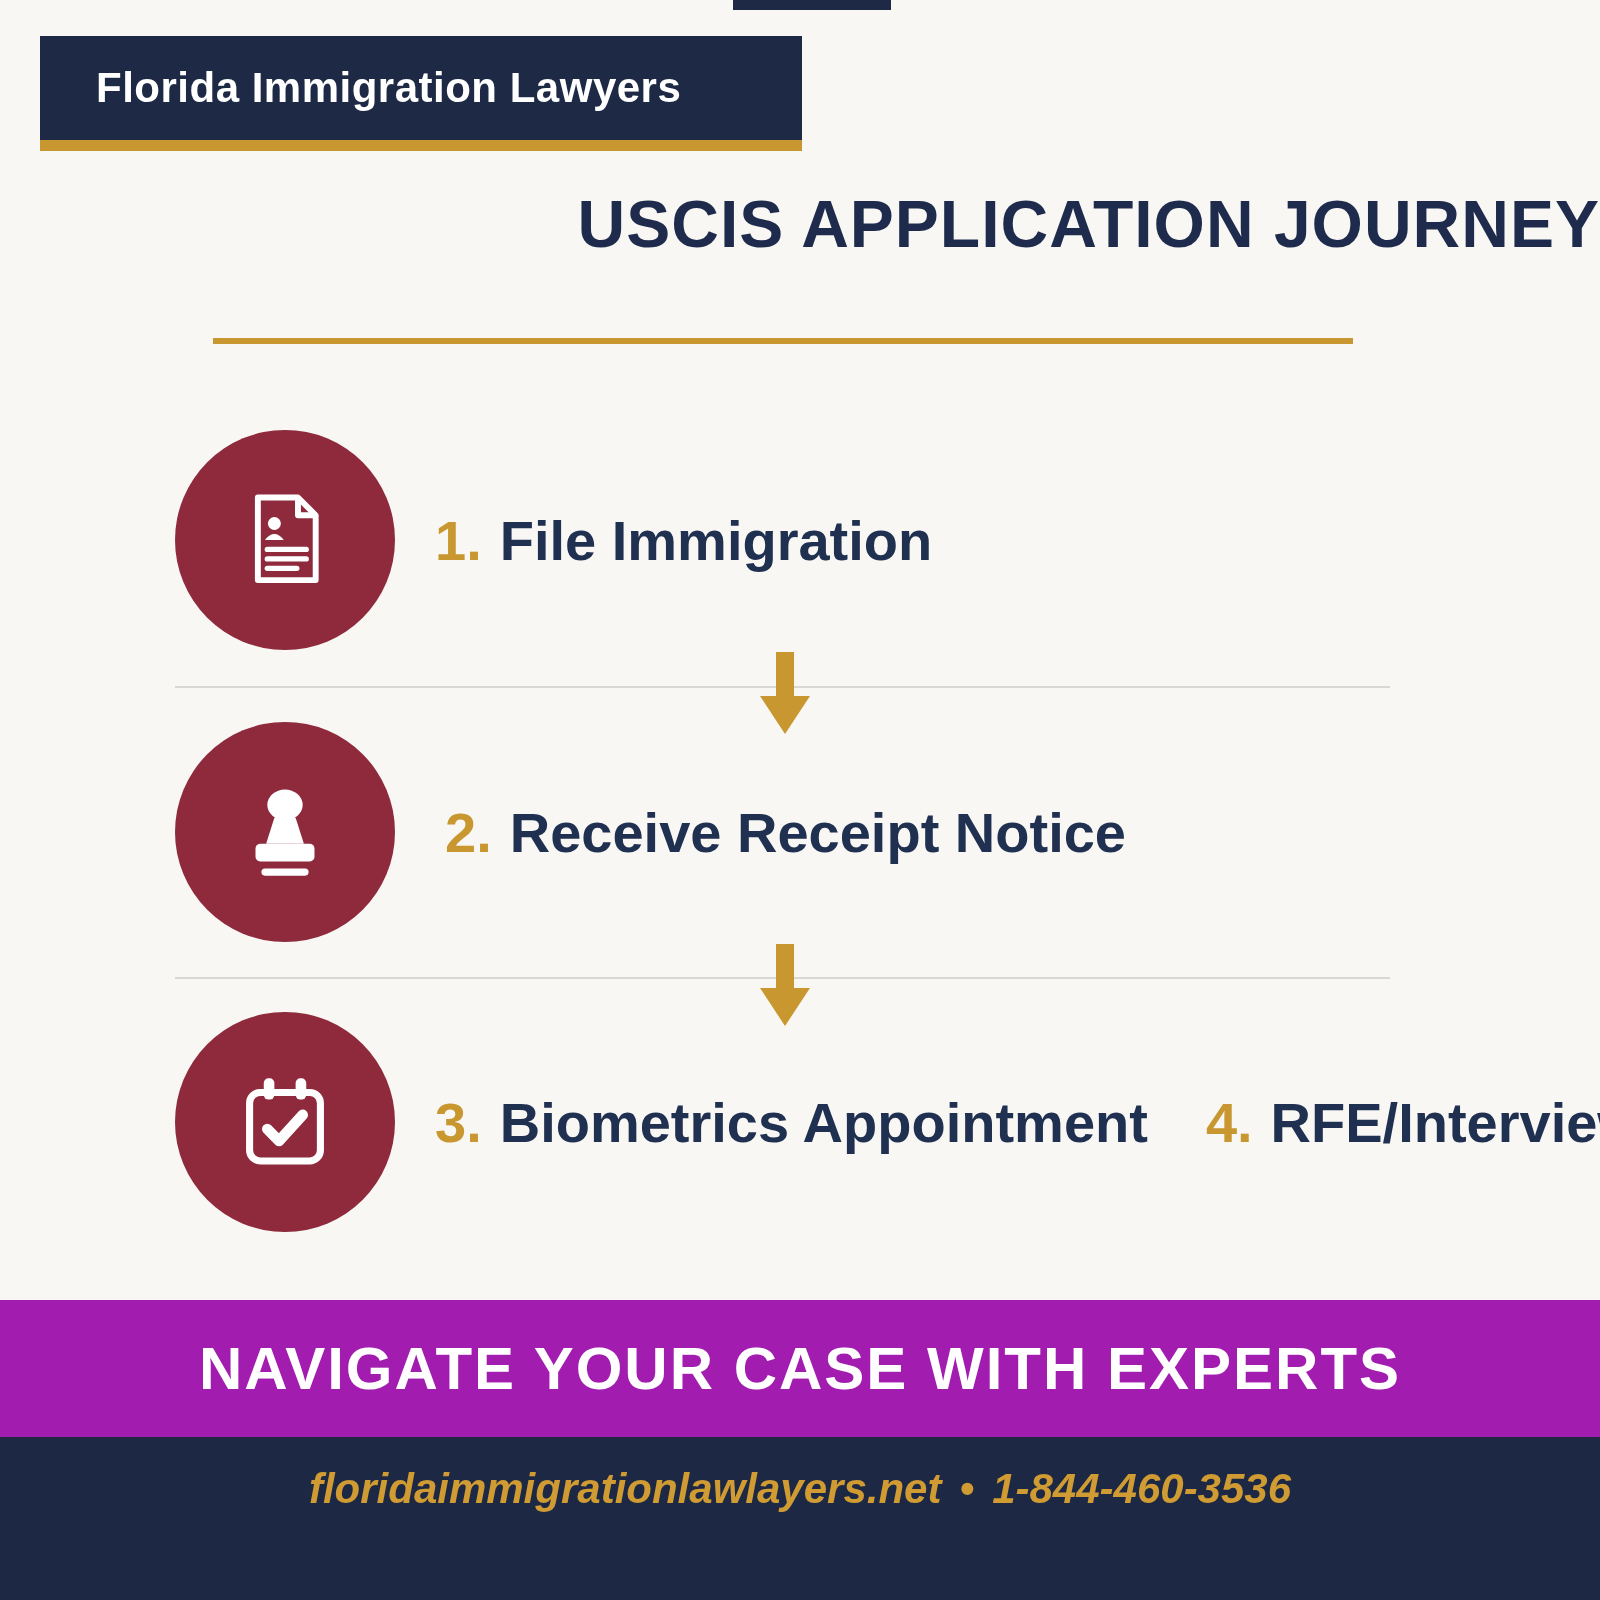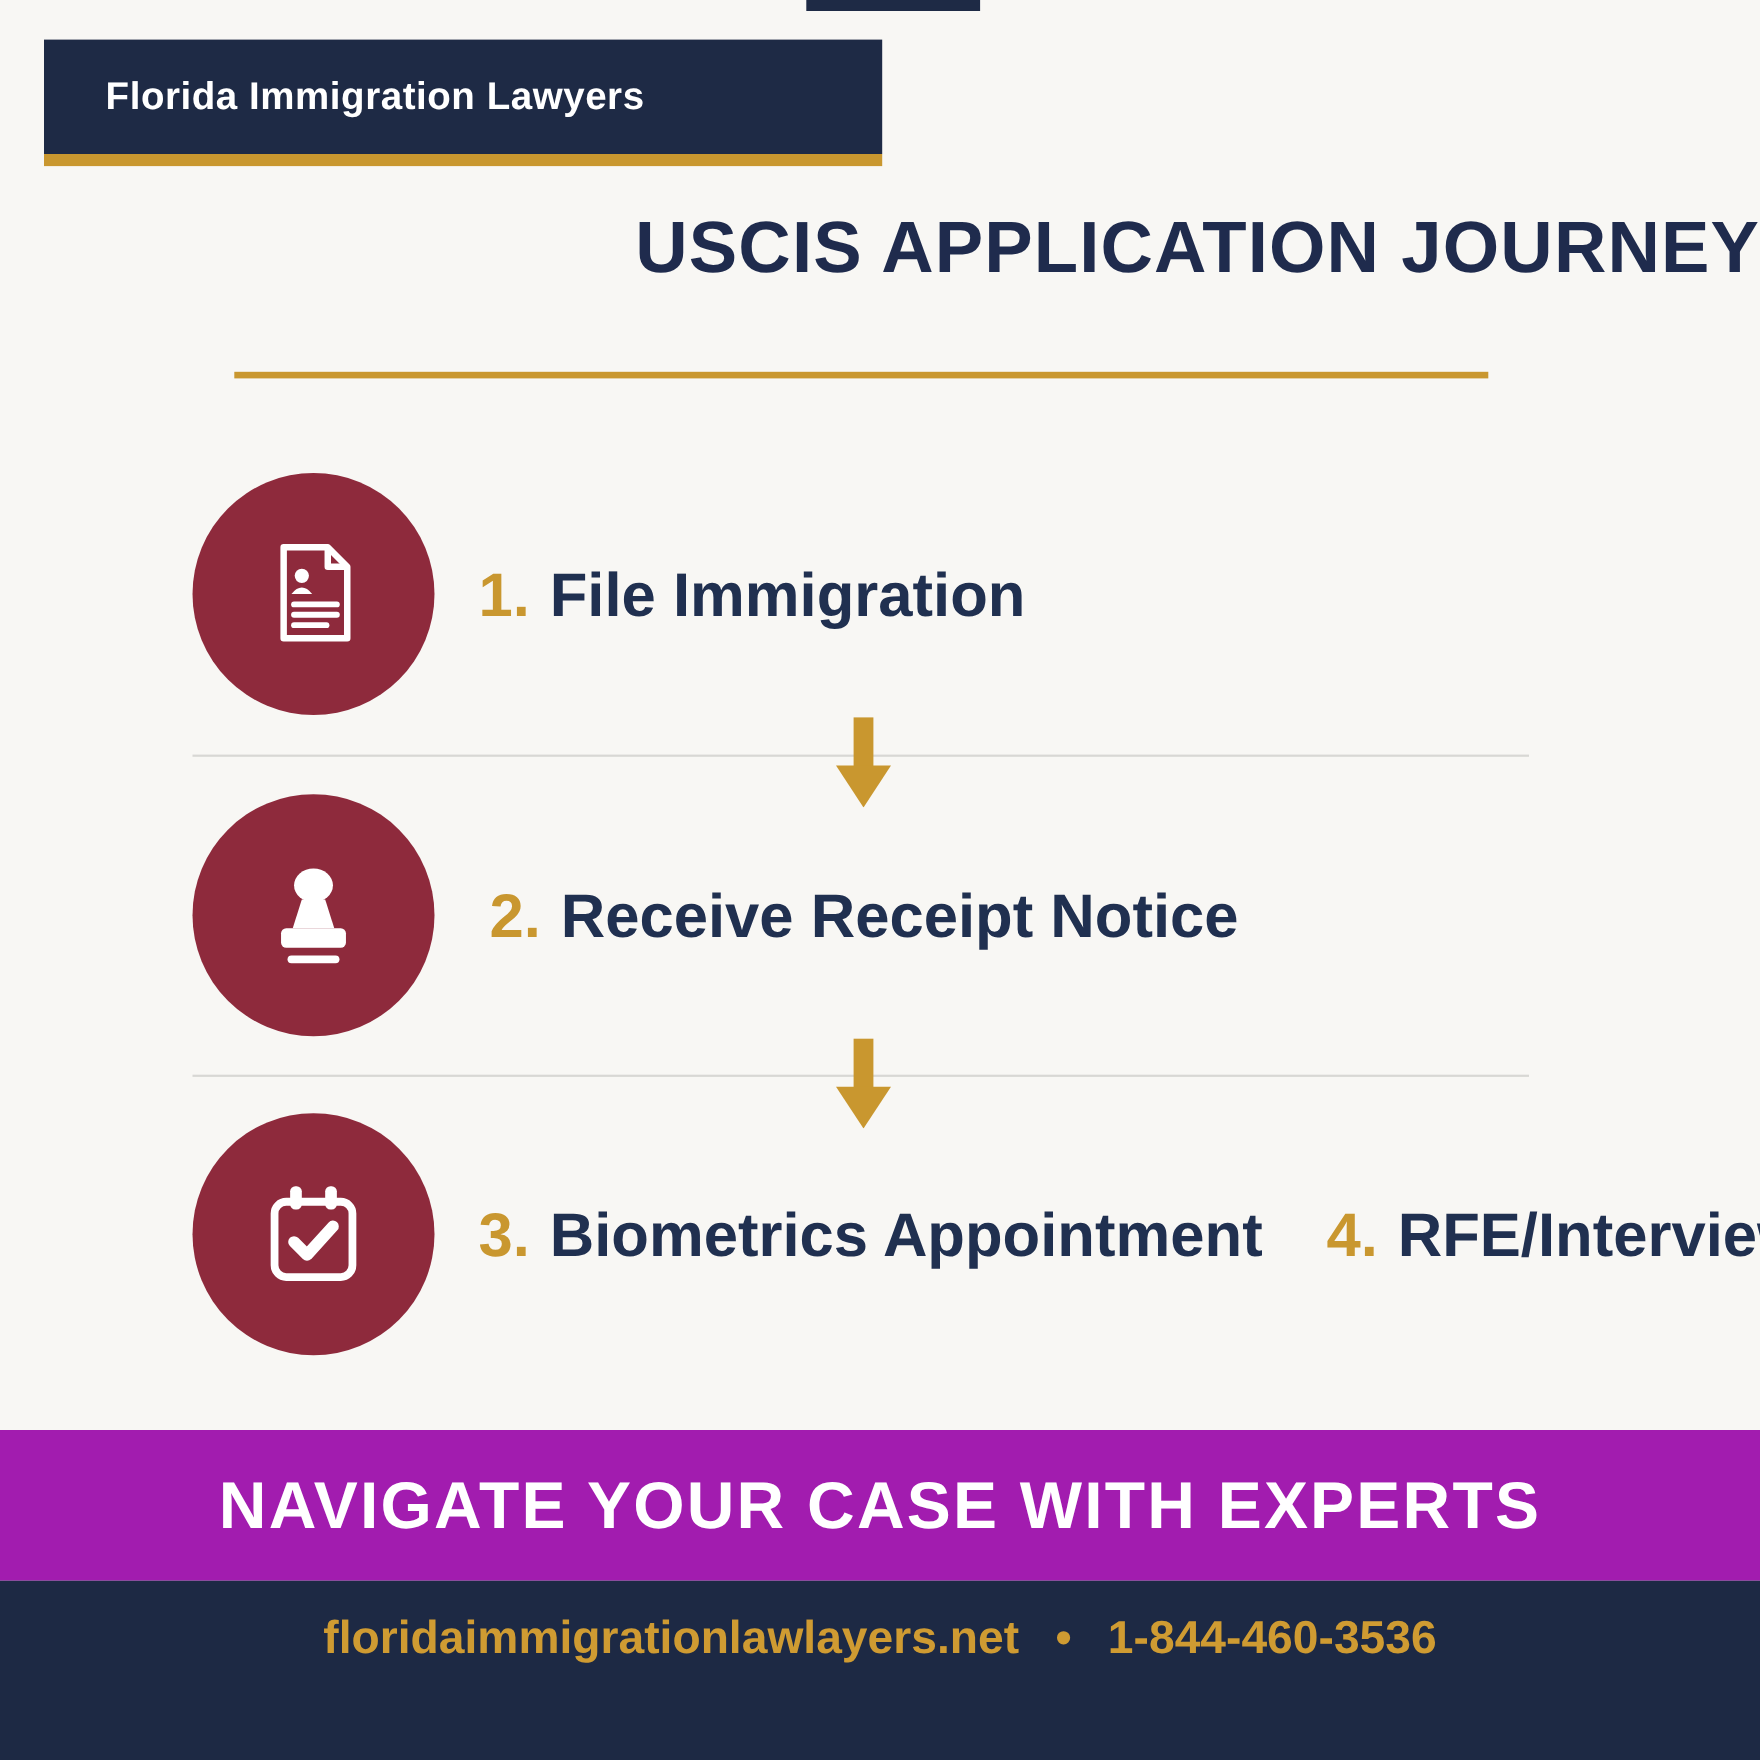--- a/index.html
+++ b/index.html
@@ -26,21 +26,21 @@
   .brand-banner {
     position: absolute;
     left: 40px; top: 36px;
     width: 762px; height: 104px;
     background: #1e2a45;
     display: flex; align-items: center;
     padding-left: 56px;
   }
   .brand-banner .brand-text {
     color: #ffffff;
-    font-size: 35px;
+    font-size: 42px;
     font-weight: bold;
     letter-spacing: 0.5px;
   }
   .brand-underline {
     position: absolute;
     left: 40px; top: 140px;
     width: 762px; height: 11px;
     background: #c9972f;
   }
 
@@ -132,22 +132,23 @@
     top: 1437px; left: 0;
     width: 100%; height: 163px;
     background: #1d2944;
     display: flex; justify-content: center;
   }
   .navy-band .contact-line {
     margin-top: 28px;
     color: #cf9b32;
     font-size: 42px;
     font-weight: bold;
-    display: flex; gap: 33px;
+    display: flex; gap: 18px;
     align-items: flex-start;
+    font-style: italic;
   }
 </style>
 </head>
 <body>
 
 <div class="poster">
 
   <div class="top-trim"></div>
 
   <div class="brand-banner">

